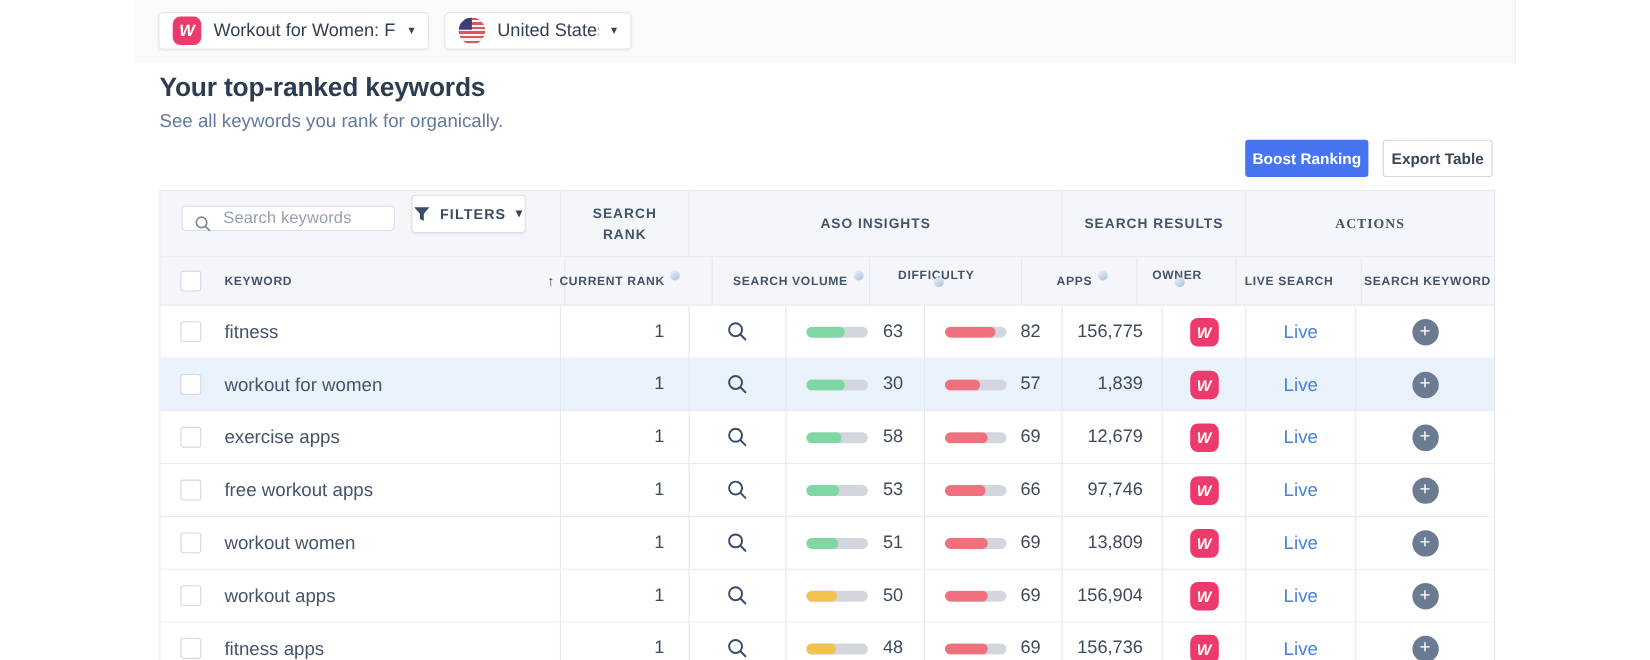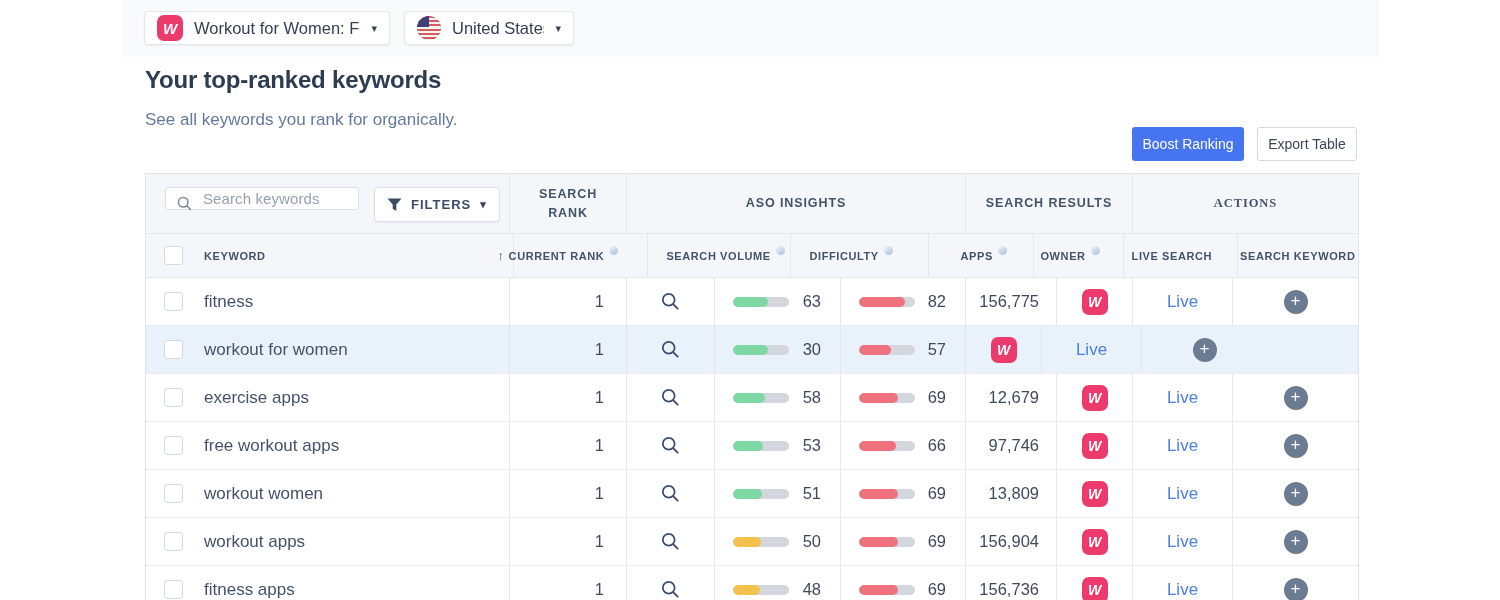--- a/index.html
+++ b/index.html
@@ -19,23 +19,23 @@
   .app-icon{width:26px;height:26px;border-radius:7px;background:#ec3a6d;color:#fff;
     display:flex;align-items:center;justify-content:center;
     font-weight:700;font-style:italic;font-size:15px;flex:none;}
   .flag{width:24px;height:24px;border-radius:50%;position:relative;overflow:hidden;flex:none;
     background:repeating-linear-gradient(180deg,#d75a5f 0 2.1px,#f6f3f0 2.1px 4.2px);
     box-shadow:inset 0 0 0 1px rgba(0,0,0,.06);}
   .flag::before{content:"";position:absolute;left:0;top:0;width:12px;height:11px;background:#3d3f77;}
   
   .page-title{position:absolute;left:145px;top:66px;font-size:24px;font-weight:700;
     color:#2d3c51;letter-spacing:-.2px;}
-  .page-subtitle{position:absolute;left:145px;top:100px;font-size:17px;color:#64799f;margin-top:10px;}
+  .page-subtitle{position:absolute;left:145px;top:100px;font-size:17px;color:#64799f;}
   .btn{position:absolute;top:127px;height:34px;border-radius:3px;font-size:14px;
-    font-weight:400;display:flex;align-items:center;justify-content:center;
+    font-weight:700;display:flex;align-items:center;justify-content:center;
     cursor:pointer;box-sizing:border-box;font-family:inherit;}
   .btn-primary{left:1132px;width:112px;background:#4775f2;color:#fff;border:none;}
   .btn-secondary{left:1257px;width:100px;background:#fff;color:#3a4656;border:1px solid #d3d8df;}
   
   .ktable{position:absolute;left:145px;top:173px;width:1214px;
     border:1px solid #e0e4e9;box-sizing:border-box;background:#fff;}
   .hrow,.trow{display:flex;box-sizing:border-box;}
   .cell{box-sizing:border-box;display:flex;align-items:center;}
   .bl{border-left:1px solid #e4e7ec;}
   
@@ -47,41 +47,41 @@
   .g-aso{width:339px;}
   .g-results{width:167px;}
   .g-actions{width:226px;font-family:Liberation Serif, serif;}
   
   .search-wrap{position:absolute;left:19px;top:13px;width:194px;height:23px;}
   .search-wrap input{width:100%;height:100%;box-sizing:border-box;border:1px solid #dbe0e6;
     border-radius:4px;padding:0 8px 0 37px;font-size:15px;color:#3f4c60;
     font-family:inherit;background:#fff;outline:none;}
   .search-wrap input::placeholder{color:#97a1ae;letter-spacing:.1px;}
   .search-wrap .sicon{position:absolute;left:11px;top:8px;}
-  .filters-btn{position:absolute;left:228px;top:13px;height:33px;padding:0 12px;
+  .filters-btn{position:absolute;left:228px;top:3px;height:33px;padding:0 1px;
     display:flex;align-items:center;gap:9px;background:#fff;border:1px solid #dbe0e6;
     border-radius:4px;cursor:pointer;box-shadow:0 1px 2px rgba(40,60,90,.05);}
   .filters-btn .flabel{font-size:13px;font-weight:700;letter-spacing:1px;color:#3c4b66;}
   
   .col-row{height:44px;background:#f4f6f9;border-bottom:1px solid #e4e7ec;gap:17px;}
   .col-row .cell{font-size:11px;font-weight:700;color:#42536b;letter-spacing:.6px;white-space:nowrap;}
   .info-dot{width:9px;height:9px;border-radius:50%;flex:none;margin-left:5px;
     background:linear-gradient(145deg,#e2eaf6 20%,#a9bcd9);position:relative;top:-5px;}
   .sort-arrow{color:#3b4b6b;font-size:13px;margin-right:4px;font-weight:400;}
   
   .c-keyword{width:363px;padding-left:18px;gap:21px;}
   .c-rank{width:117px;justify-content:flex-end;padding-right:22px;}
   .c-meta{width:88px;justify-content:center;}
   .c-volume{width:126px;justify-content:space-between;padding:0 19px 0 18px;}
   .c-difficulty{width:125px;justify-content:space-between;padding:0 19px 0 18px;}
   .c-apps{width:91px;justify-content:flex-end;padding-right:17px;}
   .c-owner{width:76px;justify-content:center;}
   .c-live{width:100px;justify-content:center;}
   .c-track{width:126px;justify-content:center;}
-  .hd-center{justify-content:center !important;padding:0 !important;}
+  .hd-center{justify-content:center !important;padding:0 !important;flex-direction:column;}
   .hd-apps{justify-content:flex-end !important;padding-right:9px !important;}
   
   .trow{height:48px;border-bottom:1px solid #e8ebef;background:#fff;}
   .trow.hl{background:#e9f2fa;}
   .checkbox{width:17px;height:17px;border:1px solid #d4d9df;border-radius:3px;
     background:#fff;flex:none;cursor:pointer;}
   .kw{font-size:17px;color:#44536a;}
   .num{font-size:16.5px;color:#3e4a5c;}
   .bar{width:56px;height:10px;border-radius:5px;background:#d3d7dd;overflow:hidden;flex:none;}
   .bar-fill{display:block;height:100%;border-radius:5px;}
@@ -243,20 +243,23 @@
             <span class="bar-fill vol-fill green" style="width: 62%;"></span>
           </span>
       <span class="num">30</span>
     </div>
     <div class="cell c-difficulty bl">
       <span class="bar">
             <span class="bar-fill red dif-fill" style="width: 57%;"></span>
           </span>
       <span class="num">57</span>
     </div>
+    <div class="cell c-apps bl">
+      <span class="num">1,839</span>
+    </div>
     <div class="cell c-owner bl">
       <span class="owner-icon">W</span>
     </div>
     <div class="cell c-live bl">
       <a class="live-link">Live</a>
     </div>
     <div class="cell c-track bl">
       <span class="plus-btn">
         <span class="plus-glyph">+</span>
       </span>

